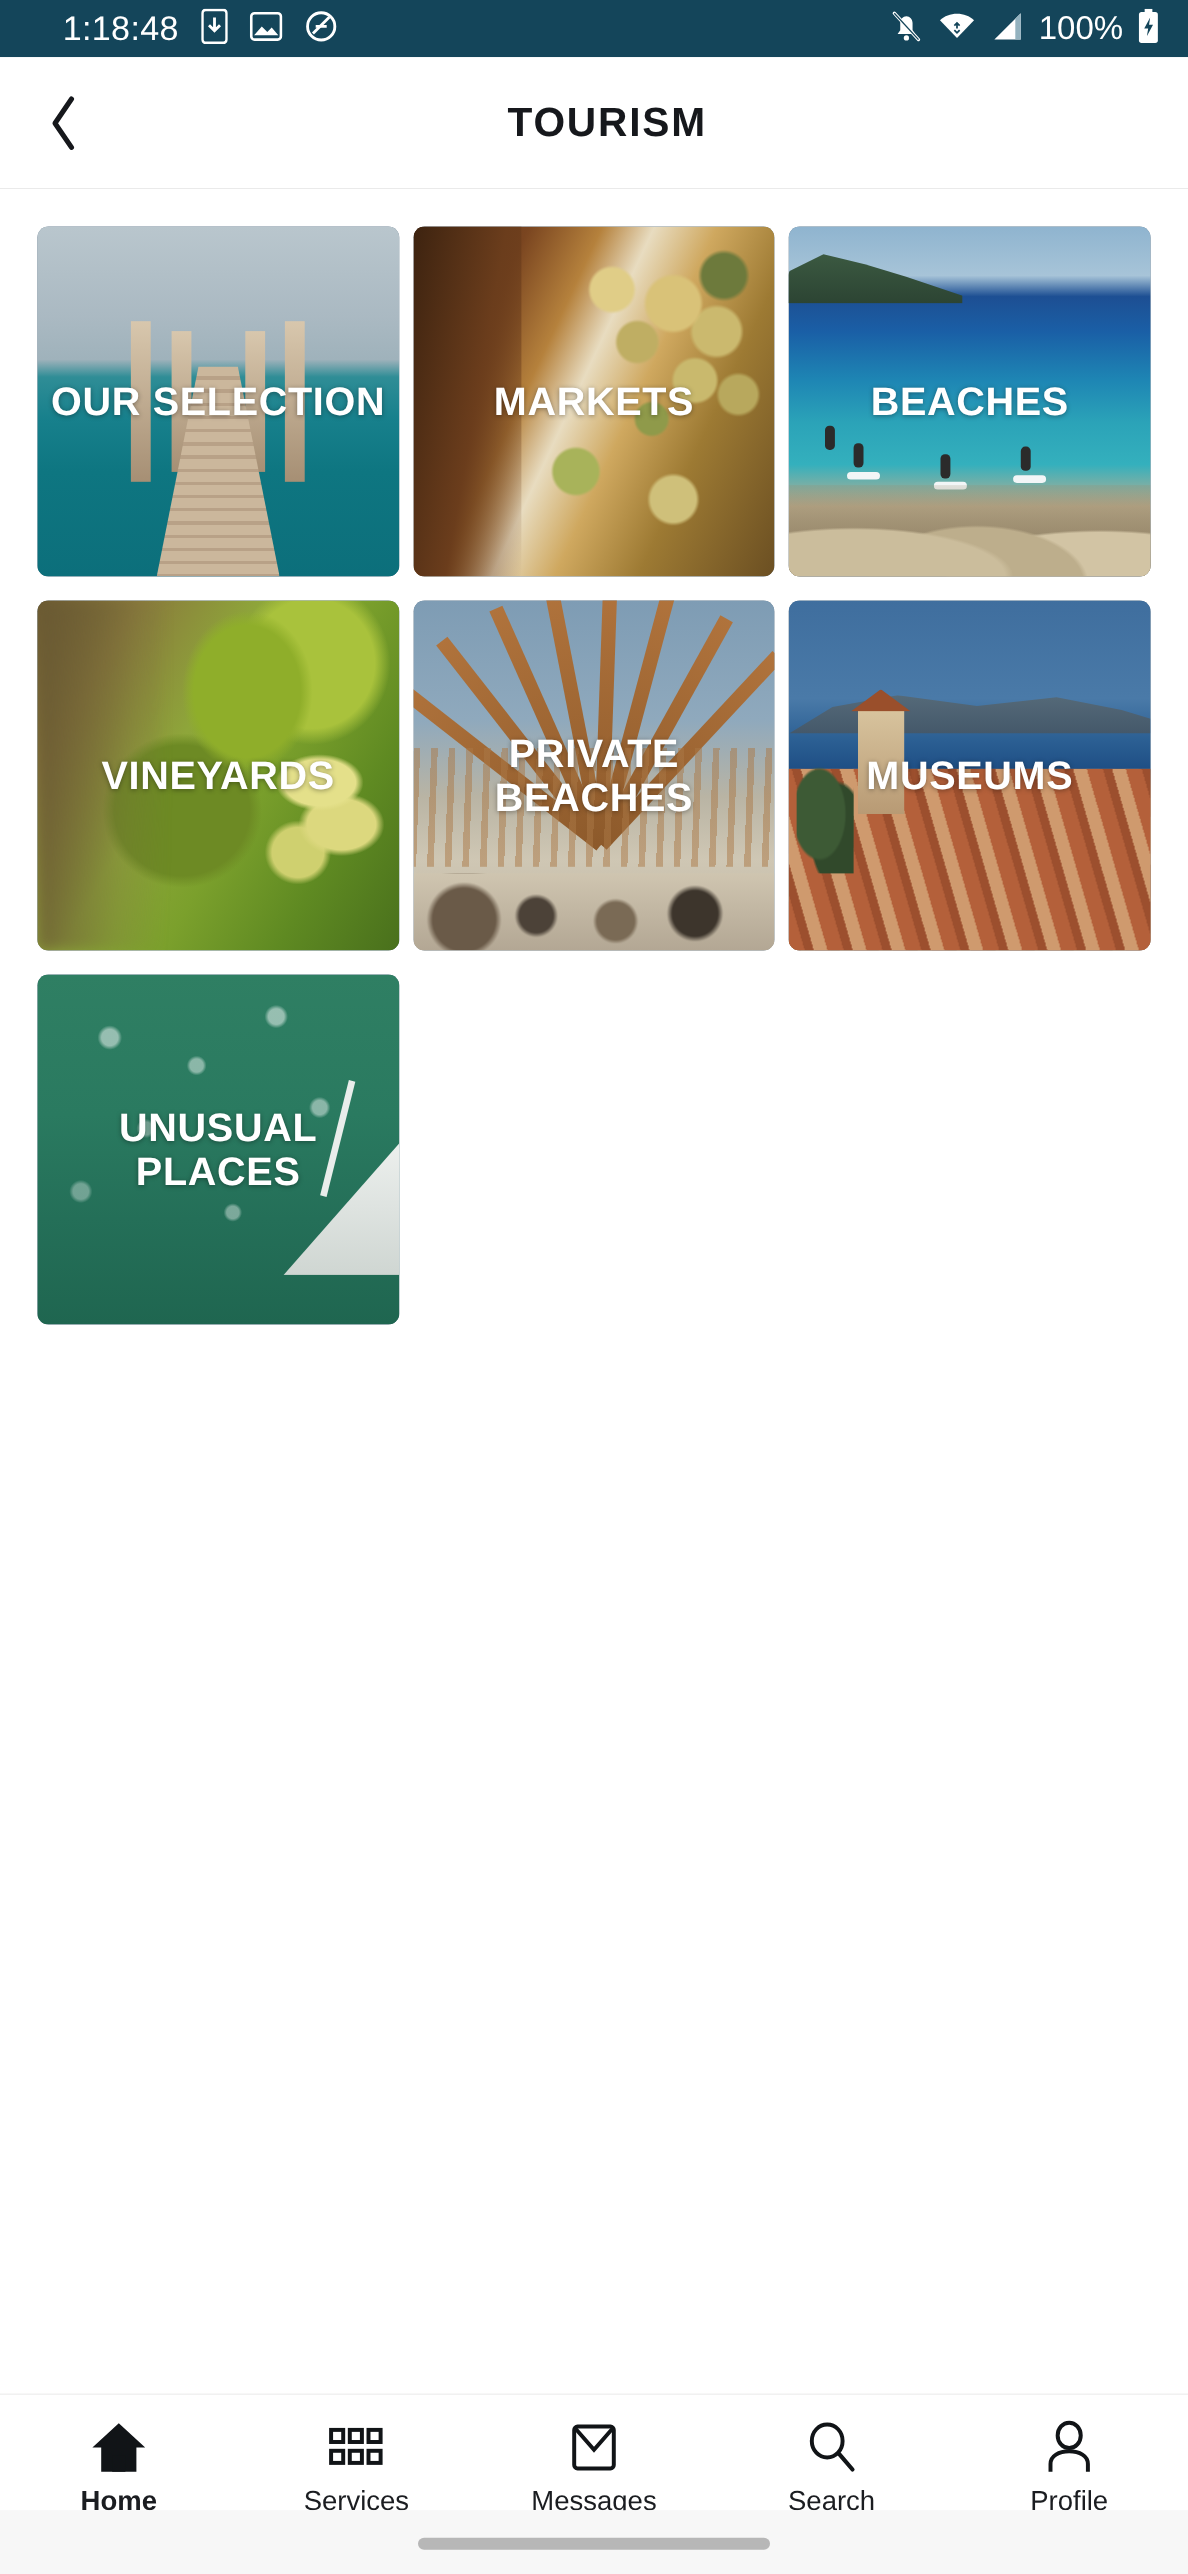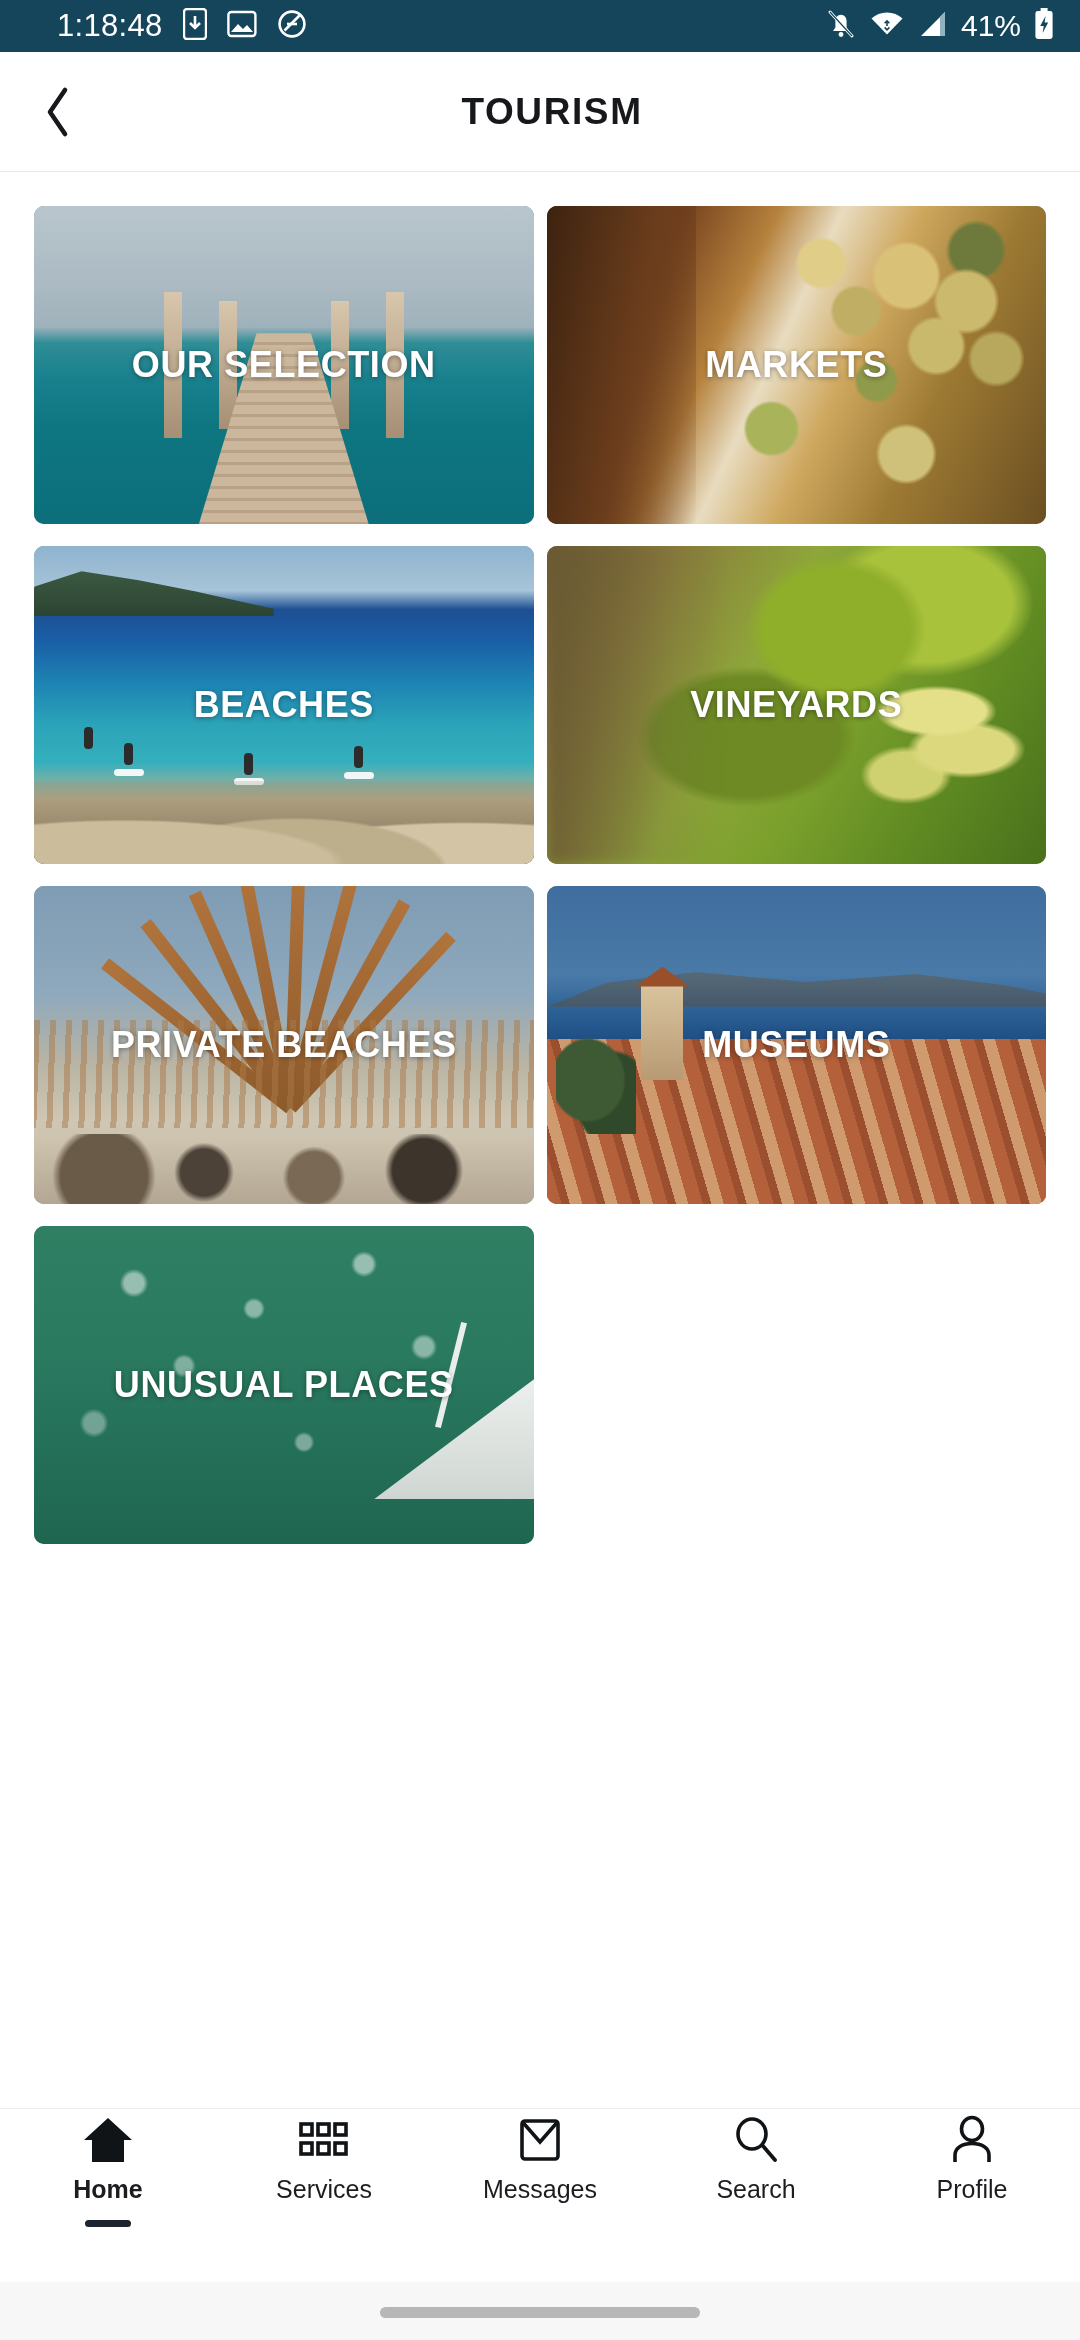--- a/index.html
+++ b/index.html
@@ -39,21 +39,21 @@
     width:72px; height:72px; display:flex; align-items:center; justify-content:center;
     cursor:pointer;
   }
 
   
   .scroll{
     position:absolute; left:0; top:172px; right:0; bottom:196px;
     background:#fff; overflow:hidden;
   }
   .grid{
-    display:grid; grid-template-columns:1fr 1fr;
+    display:grid; grid-template-columns:1fr 1fr 1fr;
     gap:22px 13px; padding:34px 34px 0 34px;
   }
   .card{
     position:relative; height:318px; border-radius:10px; overflow:hidden;
     cursor:pointer; background:#6d8293;
   }
   .card-img{ position:absolute; inset:0; }
   .card-label{
     position:absolute; left:0; right:0; top:50%;
     transform:translateY(-50%);
@@ -256,23 +256,23 @@
     background:linear-gradient(180deg,#eef1ef,#cfd6d2);
     clip-path:polygon(100% 0,100% 100%,0 100%);
   }
   .ph-green .mast{
     position:absolute; right:16%; top:30%; width:6px; height:34%;
     background:#e9edeb; transform:rotate(14deg);
   }
 
   
   .bottomnav{
-    position:absolute; left:0; right:0; bottom:0; height:232px;
+    position:absolute; left:0; right:0; bottom:0; height:164px;
     background:#fff; border-top:1px solid #ececec;
-    display:flex; align-items:flex-start; padding-top:5px;
+    display:flex; align-items:flex-start; padding-top:22px;
   }
   .nav-item{
     flex:1; display:flex; flex-direction:column; align-items:center;
     gap:9px; cursor:pointer; position:relative;
   }
   .nav-label{ font-size:25px; color:#1b1d21; }
   .nav-item.active .nav-label{ font-weight:700; }
   .nav-underline{
     width:46px; height:7px; border-radius:4px; background:#1b2430; margin-top:7px;
   }
@@ -325,21 +325,21 @@
           <path d="M18 24.5L2.5 8.5C6.6 4.7 12 2.6 18 2.6s11.4 2.1 15.5 5.9L18 24.5z" fill="#fff"></path>
           <path d="M18 12v4M15.6 13.2L18 10.8l2.4 2.4M15.6 17.4L18 19.8l2.4-2.4" stroke="#14455a" stroke-width="1.6" fill="none"></path>
         </svg>
     </span>
     <span class="ic">
       <svg width="30" height="28" viewBox="0 0 30 28">
           <path d="M27 2v24H3L27 2z" fill="#fff"></path>
           <path d="M27 2v24h-5V7L27 2z" fill="#93b2bf"></path>
         </svg>
     </span>
-    <span class="sb-batt-text">41%</span>
+    <span class="sb-batt-text">100%</span>
     <span class="ic">
       <svg width="20" height="32" viewBox="0 0 20 32">
           <rect x="6.6" y="0" width="7" height="3" fill="#fff"></rect>
           <rect x="1.4" y="3" width="17.2" height="28" rx="2.4" fill="#fff"></rect>
           <path d="M11.6 8l-5.4 10h3.6l-1.2 7 5.6-10.4h-3.6z" fill="#14455a"></path>
         </svg>
     </span>
   </div>
 </div>
 

